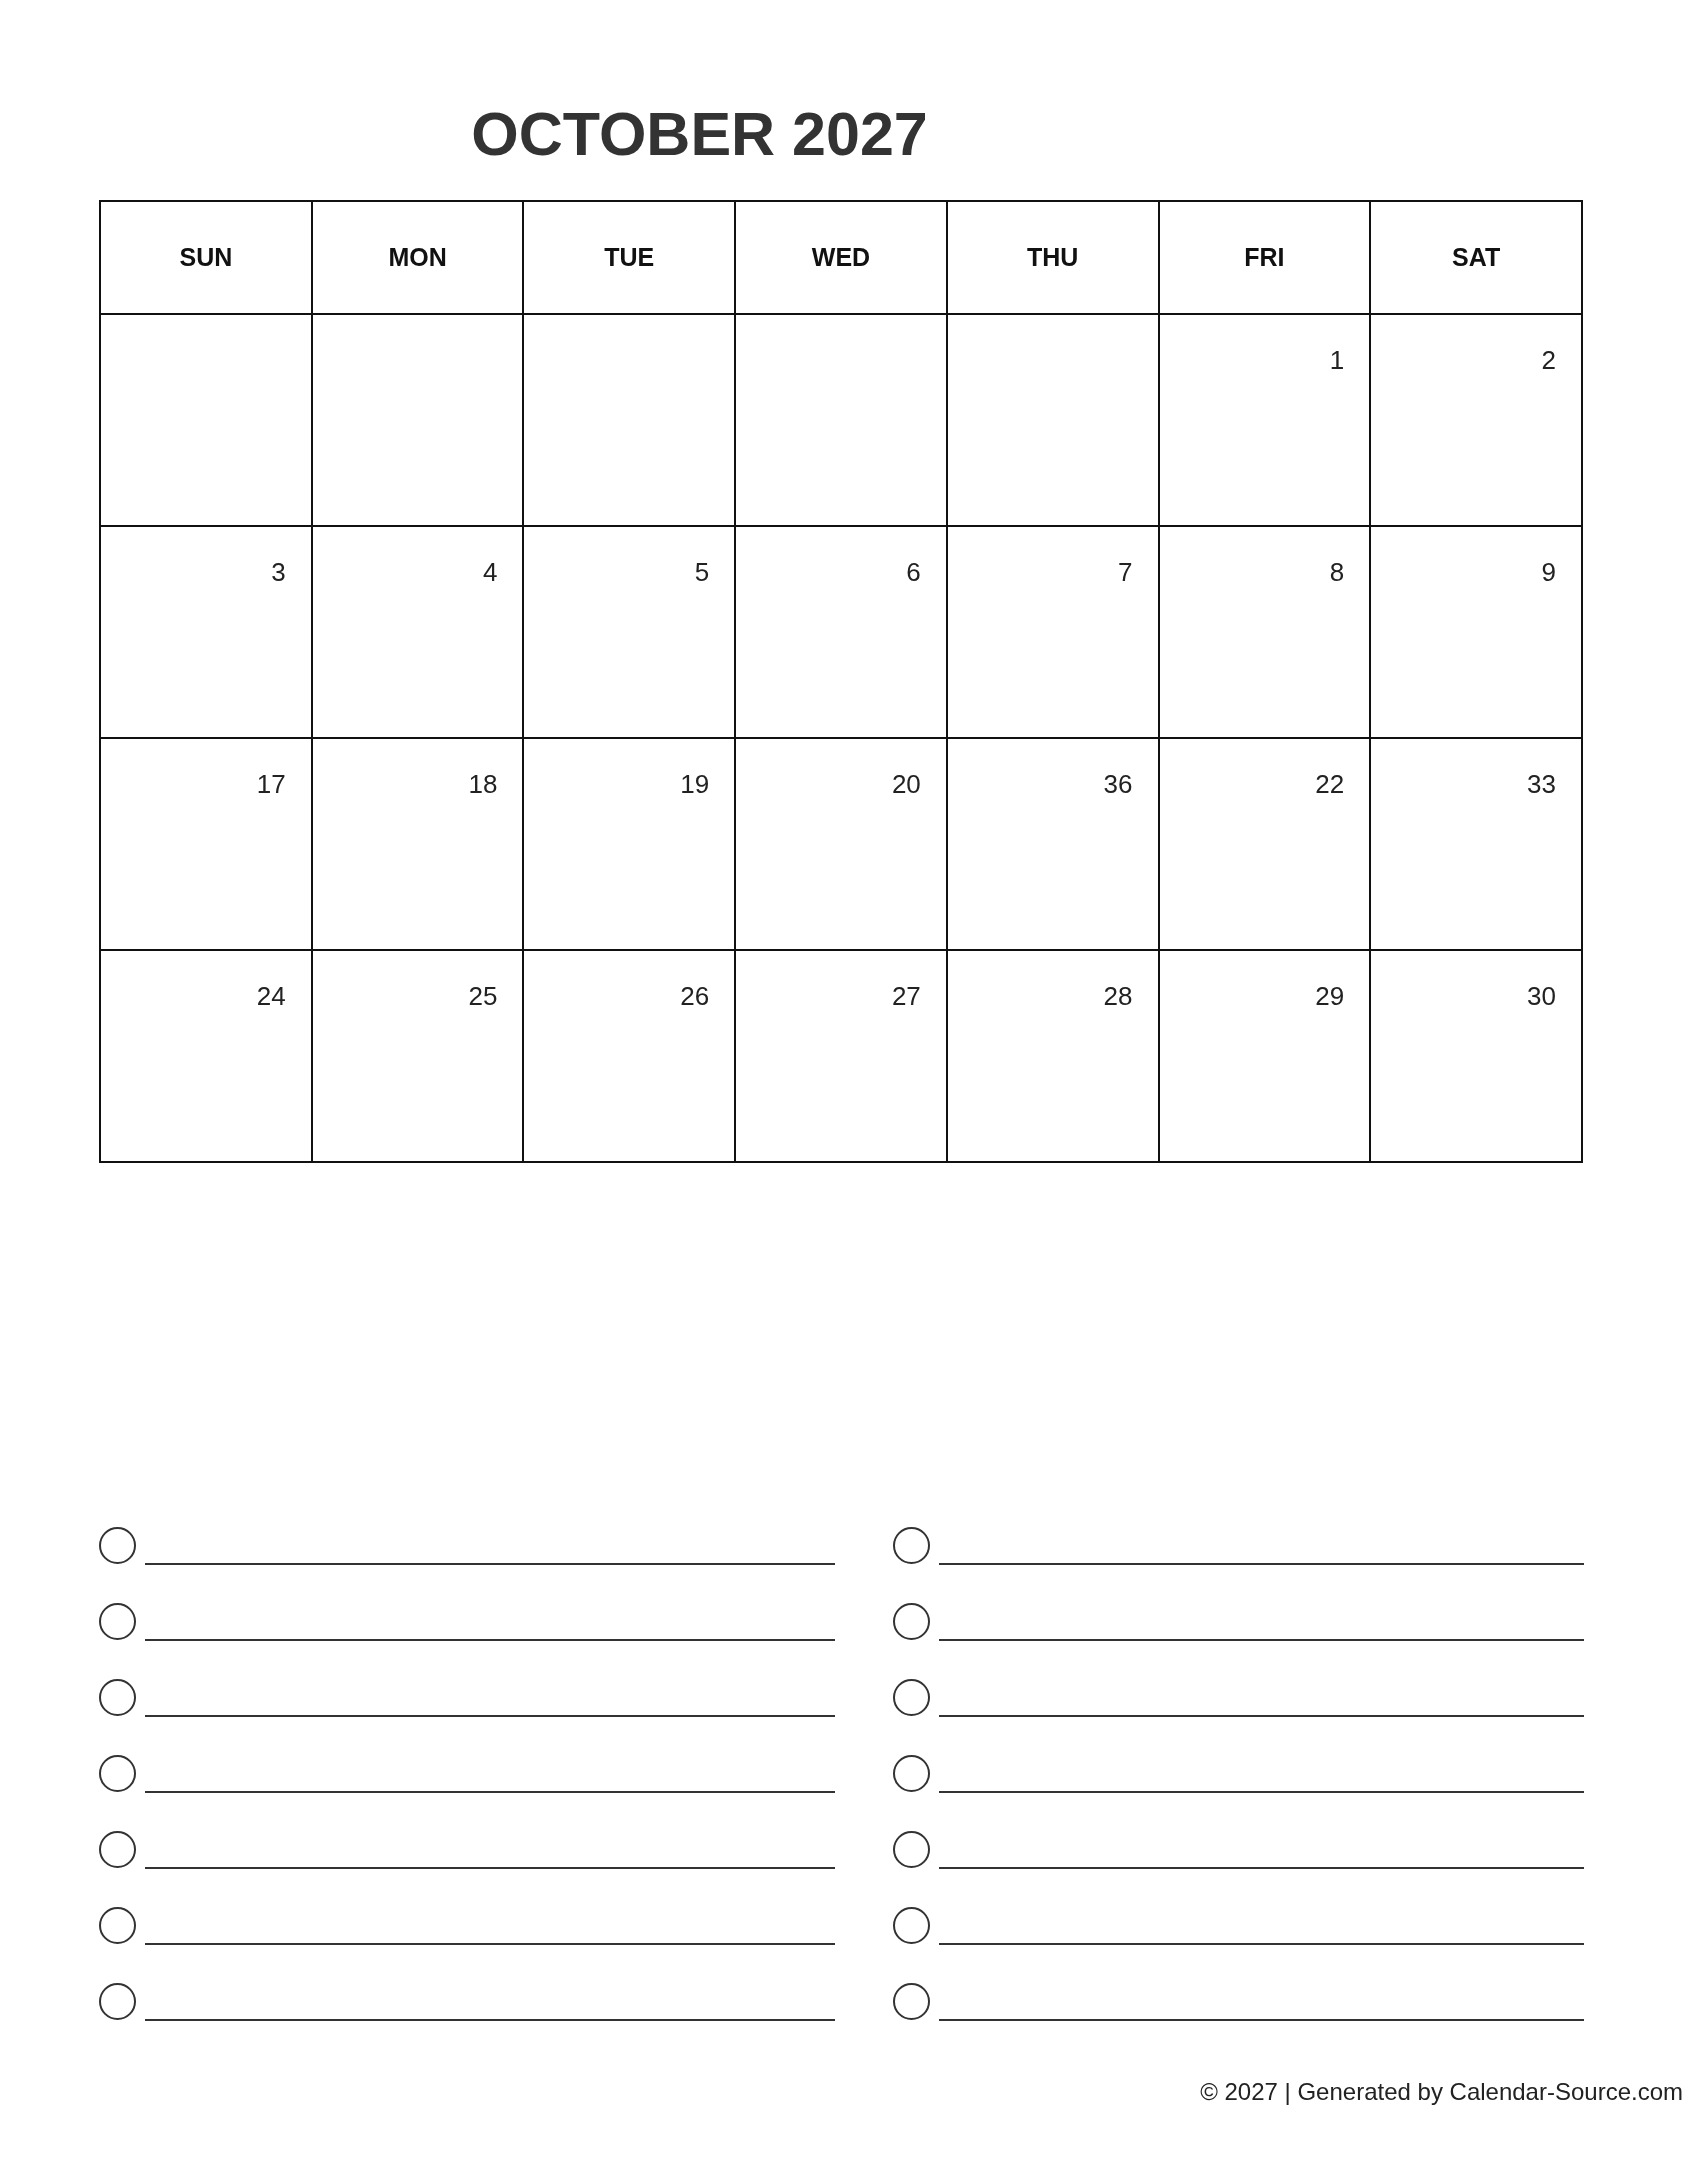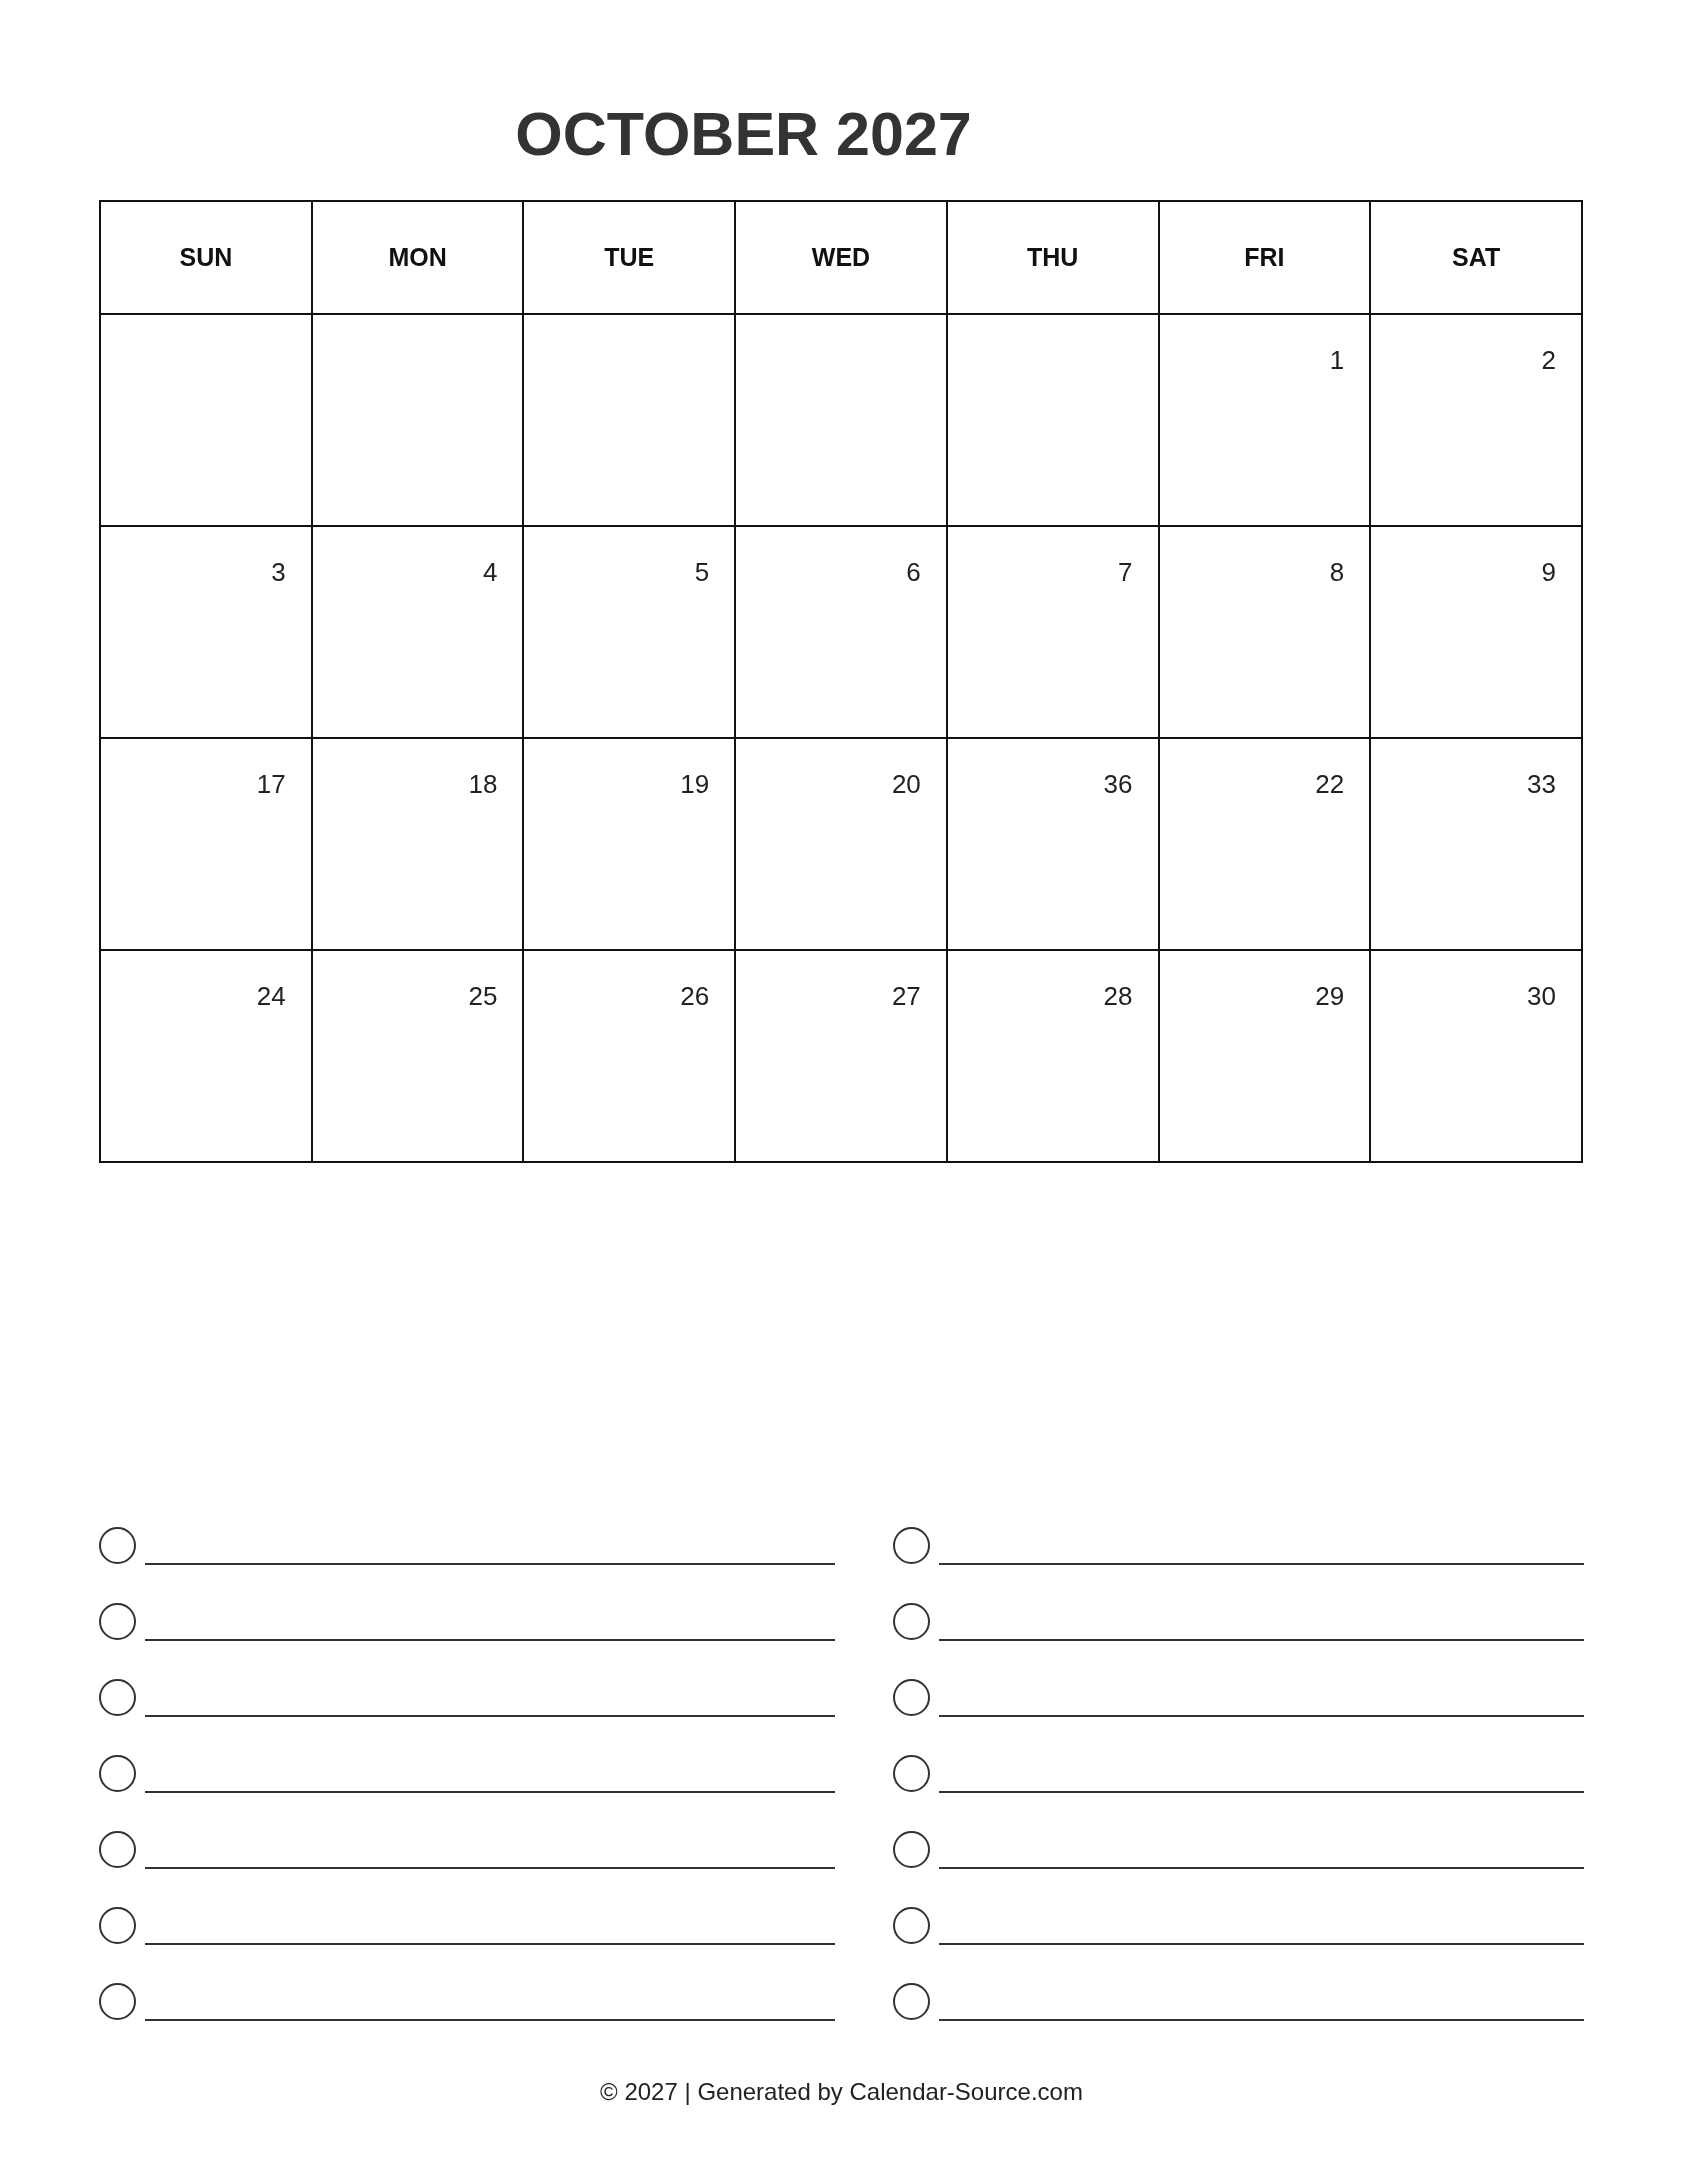--- a/index.html
+++ b/index.html
@@ -1,32 +1,32 @@
 <!DOCTYPE html>
 <html><head>
   <meta charset="utf-8">
   <style>
     html, body { margin: 0; padding: 0; background: #ffffff; }
     body { width: 1683px; height: 2178px; position: relative; overflow: hidden;
            font-family: "Liberation Sans", "DejaVu Sans", sans-serif; color: #000; }
     .title { position: absolute; left: 0; width: 1399px; top: 99px; text-align: center;
-             font-size: 61px; font-weight: bold; color: #333333; letter-spacing: 0px; line-height: 71px; padding-left: 44px; }
+             font-size: 61px; font-weight: bold; color: #333333; letter-spacing: 0px; line-height: 71px; }
     .cal { position: absolute; left: 99px; top: 200px; width: 1484px; border-collapse: collapse;
            table-layout: fixed; }
     .cal th, .cal td { border: 2px solid #111; padding: 8px; }
     .cal th { height: 95px; font-size: 25px; font-weight: bold; text-align: center; vertical-align: middle; color:#111; }
     .cal td { height: 194px; vertical-align: top; text-align: right; }
     .cal td .num { display: block; padding: 22px 17px 0 0; font-size: 26px; font-weight: normal; color: #222; line-height: 30px; }
     .tasks { position: absolute; top: 1527px; }
     .tasks.left { left: 99px; width: 736px; }
     .tasks.right { left: 893px; width: 691px; }
     .task { position: relative; height: 76px; }
     .task .circle { position: absolute; left: 0; top: 0; width: 33px; height: 33px; border: 2px solid #333; border-radius: 50%; }
     .task .line { position: absolute; left: 46px; right: 0; top: 36px; height: 0; border-top: 2px solid #333; }
-    .footer { position: absolute; left: 0; width: 1683px; top: 2077px; text-align: center;
+    .footer { position: absolute; left: 0; width: 1683px; top: 2077px; text-align: right;
               font-size: 24px; color: #222; line-height: 30px; }
   </style>
 </head>
 <body>
 
 <div class="title">OCTOBER 2027</div>
 
 <table class="cal">
   <thead>
     <tr>

